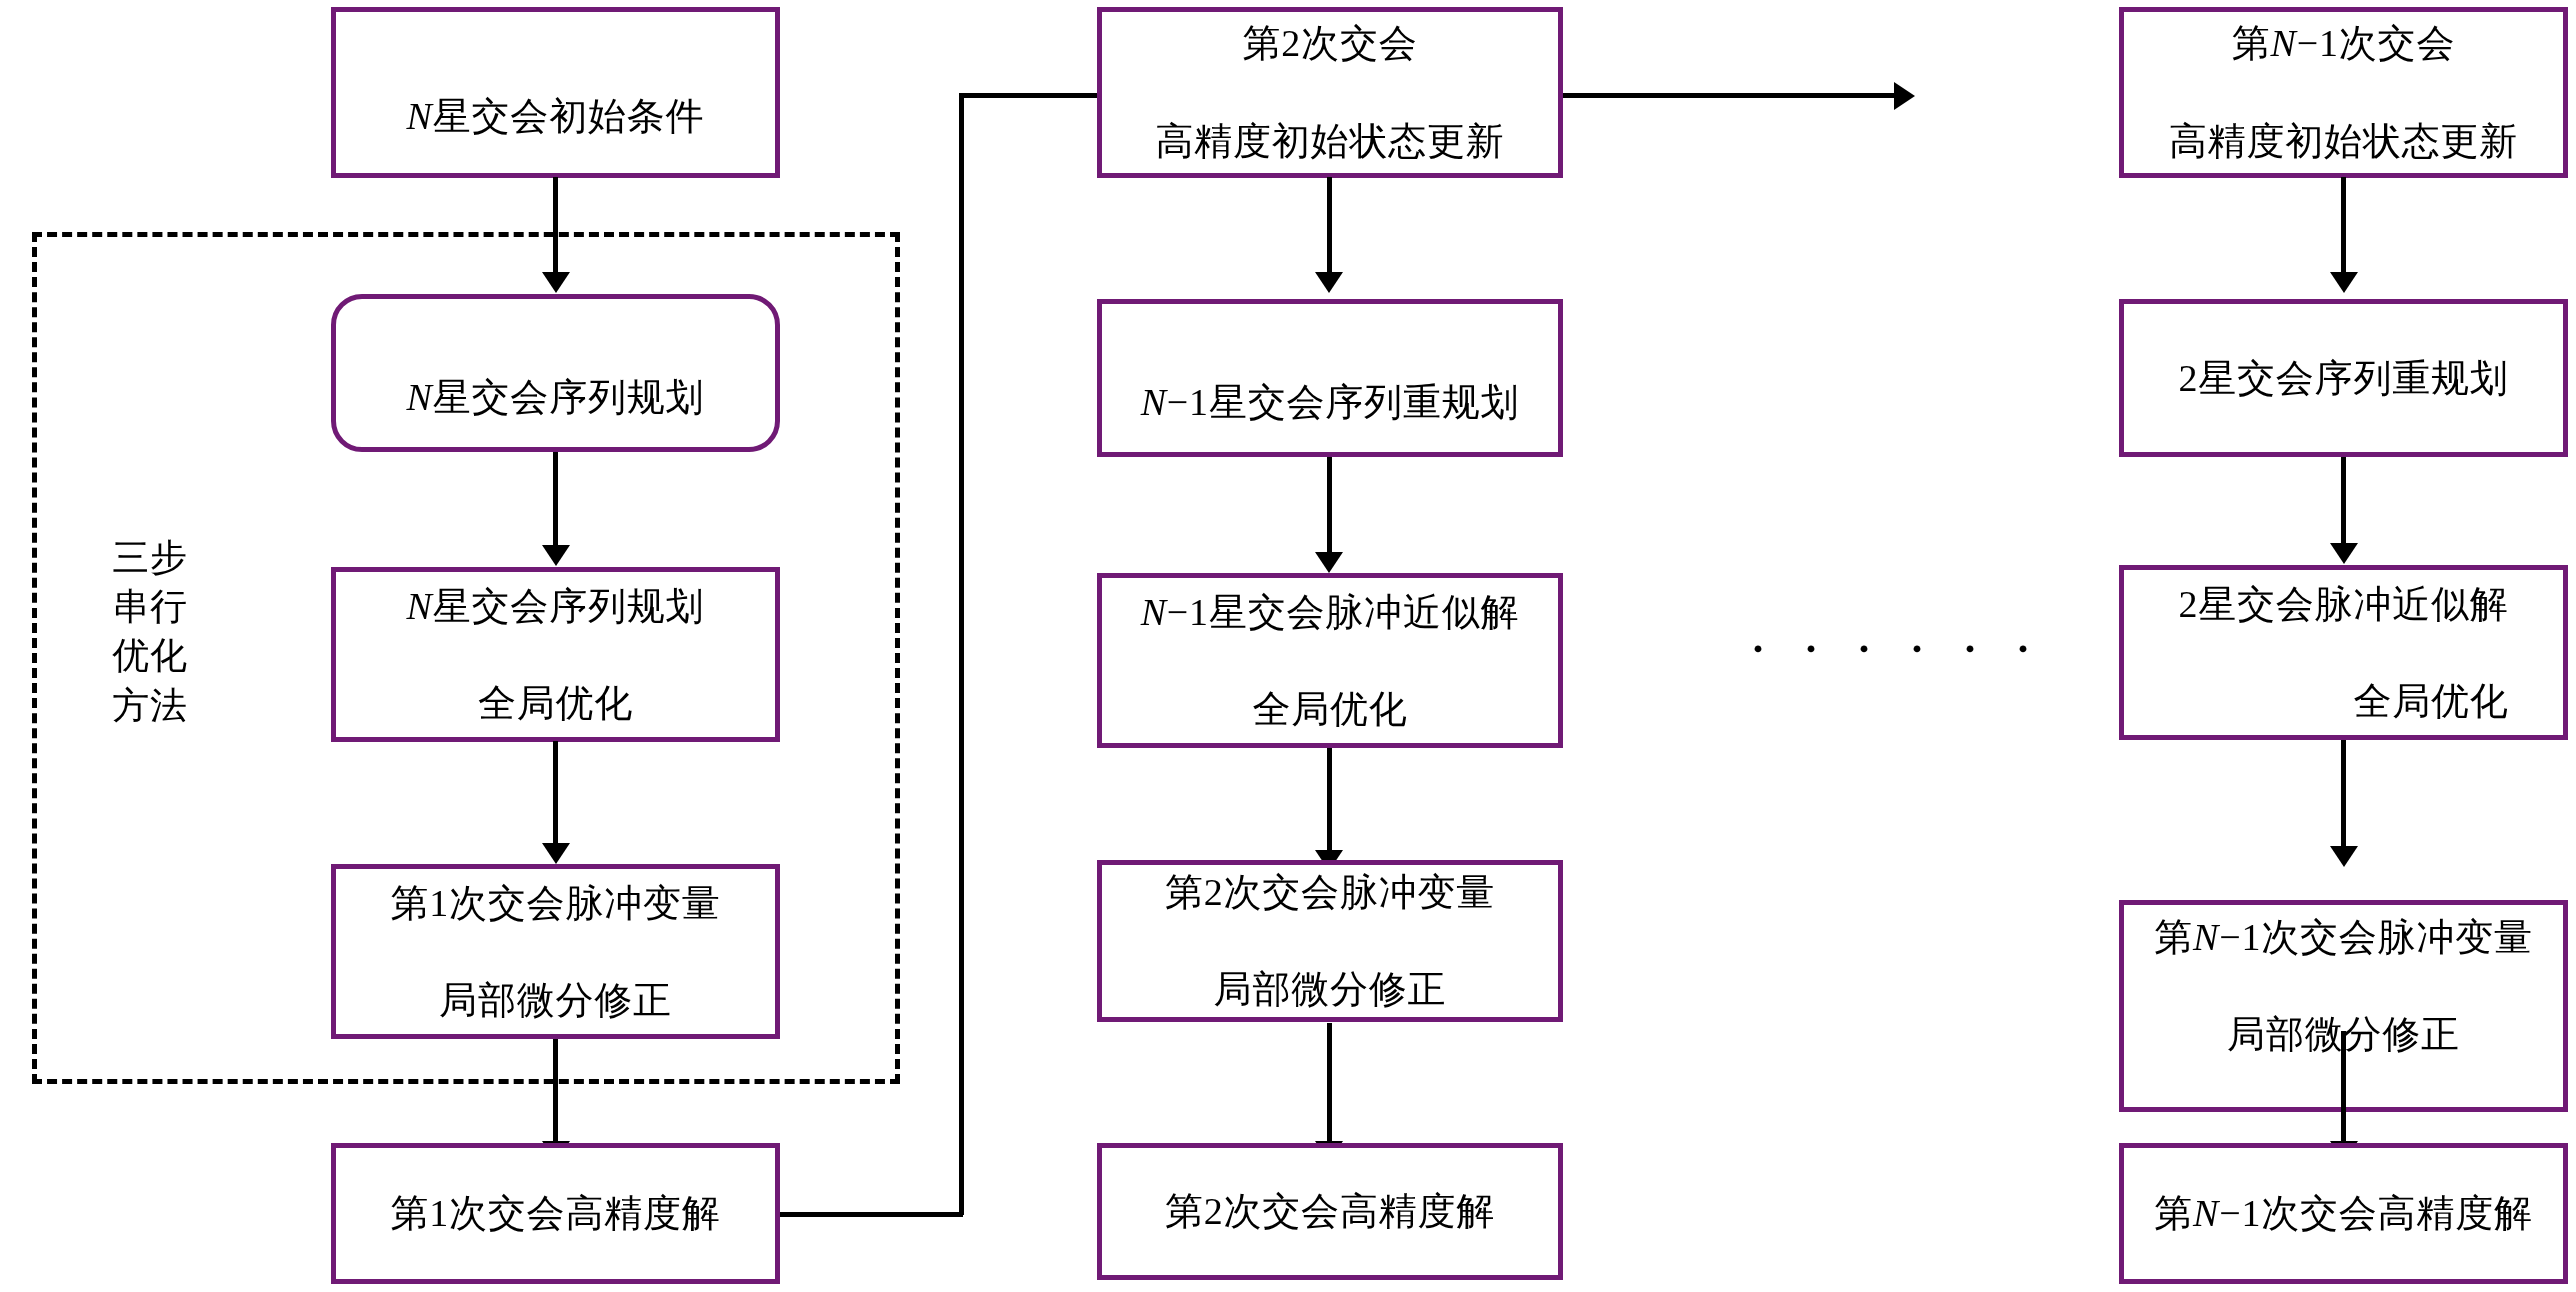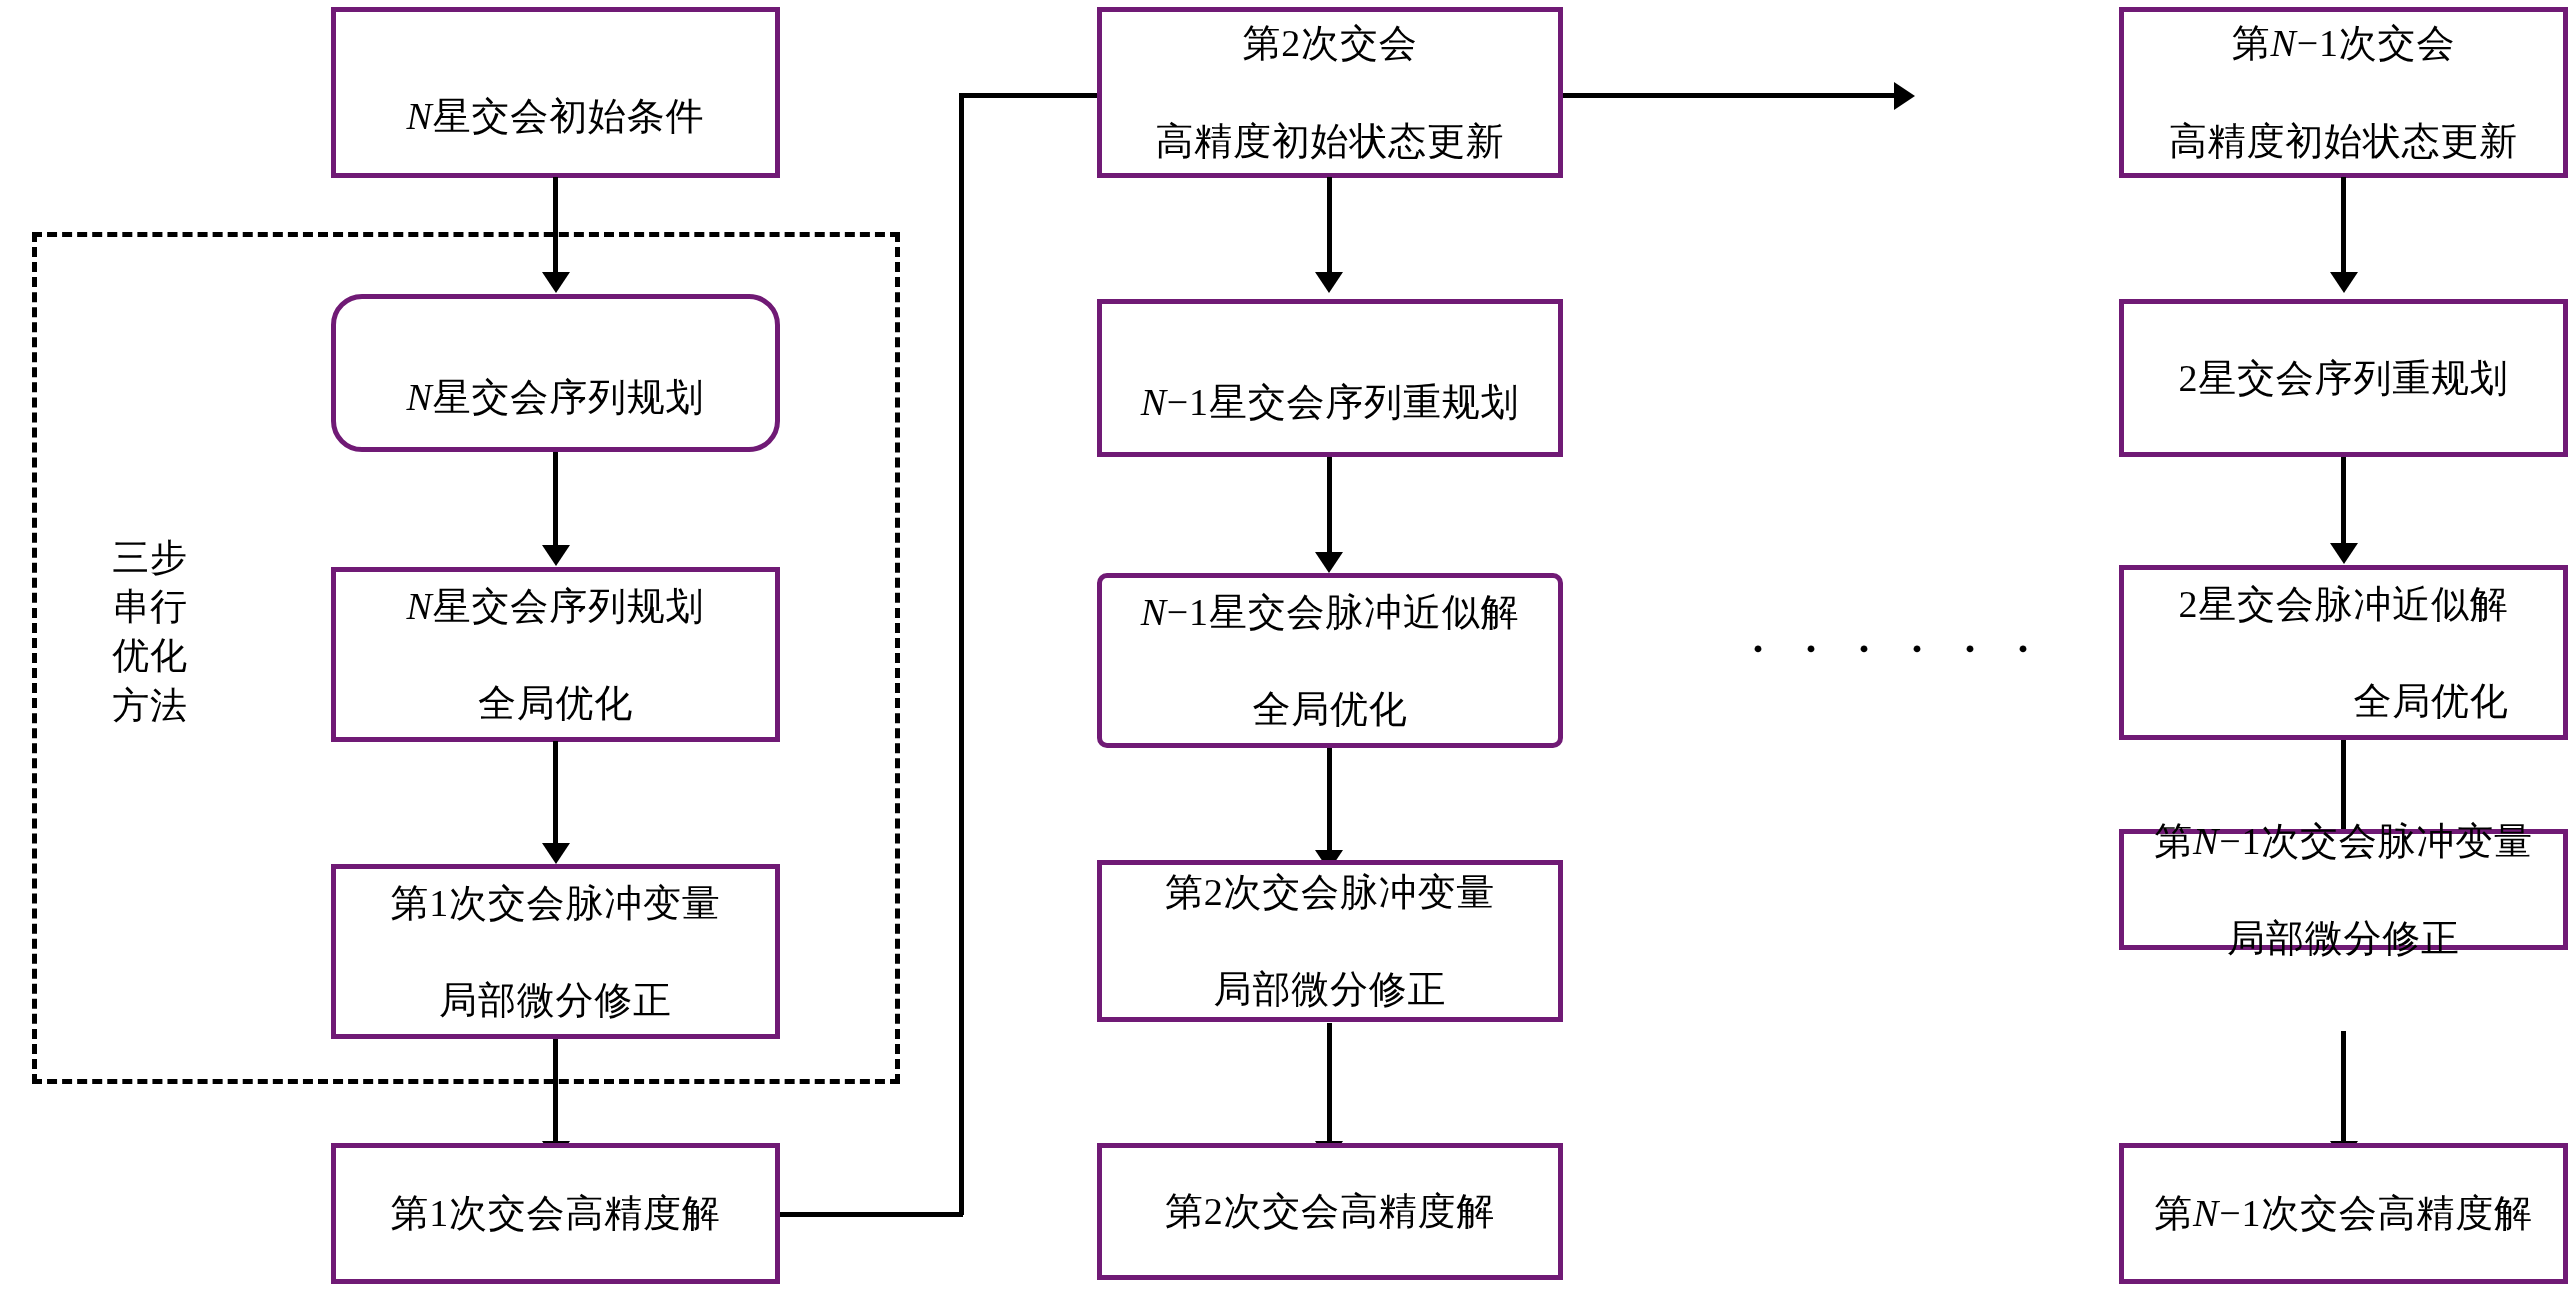--- a/index.html
+++ b/index.html
@@ -144,21 +144,21 @@
 
   <div class="box" style="left:1097px;top:299px;width:466px;height:158px;">
     <span>
       <span class="it">N</span><span>−1星交会序列重规划</span>
     </span>
   </div>
 
   <div class="vline" style="left:1327px;top:457px;height:100px;"></div>
   <div class="arrow-down" style="left:1315px;top:552px;"></div>
 
-  <div class="box" style="left:1097px;top:573px;width:466px;height:175px;border-radius:10px;">
+  <div class="box" style="left:1097px;top:573px;width:466px;height:175px;">
     <span>
       <span class="ln"><span class="it">N</span><span>−1星交会脉冲近似解</span></span>
       <span class="ln">全局优化</span>
     </span>
   </div>
 
   <div class="vline" style="left:1327px;top:748px;height:107px;"></div>
   <div class="arrow-down" style="left:1315px;top:850px;"></div>
 
   <div class="box" style="left:1097px;top:860px;width:466px;height:162px;">
@@ -197,21 +197,21 @@
   <div class="box" style="left:2119px;top:565px;width:449px;height:175px;text-align:right;">
     <span>
       <span class="ln">2星交会脉冲近似解</span>
       <span class="ln">全局优化</span>
     </span>
   </div>
 
   <div class="vline" style="left:2341px;top:740px;height:111px;"></div>
   <div class="arrow-down" style="left:2330px;top:846px;"></div>
 
-  <div class="box" style="left:2119px;top:829px;width:449px;height:121px;">
+  <div class="box" style="left:2119px;top:900px;width:449px;height:212px;align-items:flex-end;">
     <span>
       <span class="ln"><span>第</span><span class="it">N</span><span>−1次交会脉冲变量</span></span>
       <span class="ln">局部微分修正</span>
     </span>
   </div>
 
   <div class="vline" style="left:2341px;top:1031px;height:115px;"></div>
   <div class="arrow-down" style="left:2330px;top:1141px;"></div>
 
   <div class="box" style="left:2119px;top:1143px;width:449px;height:141px;">

